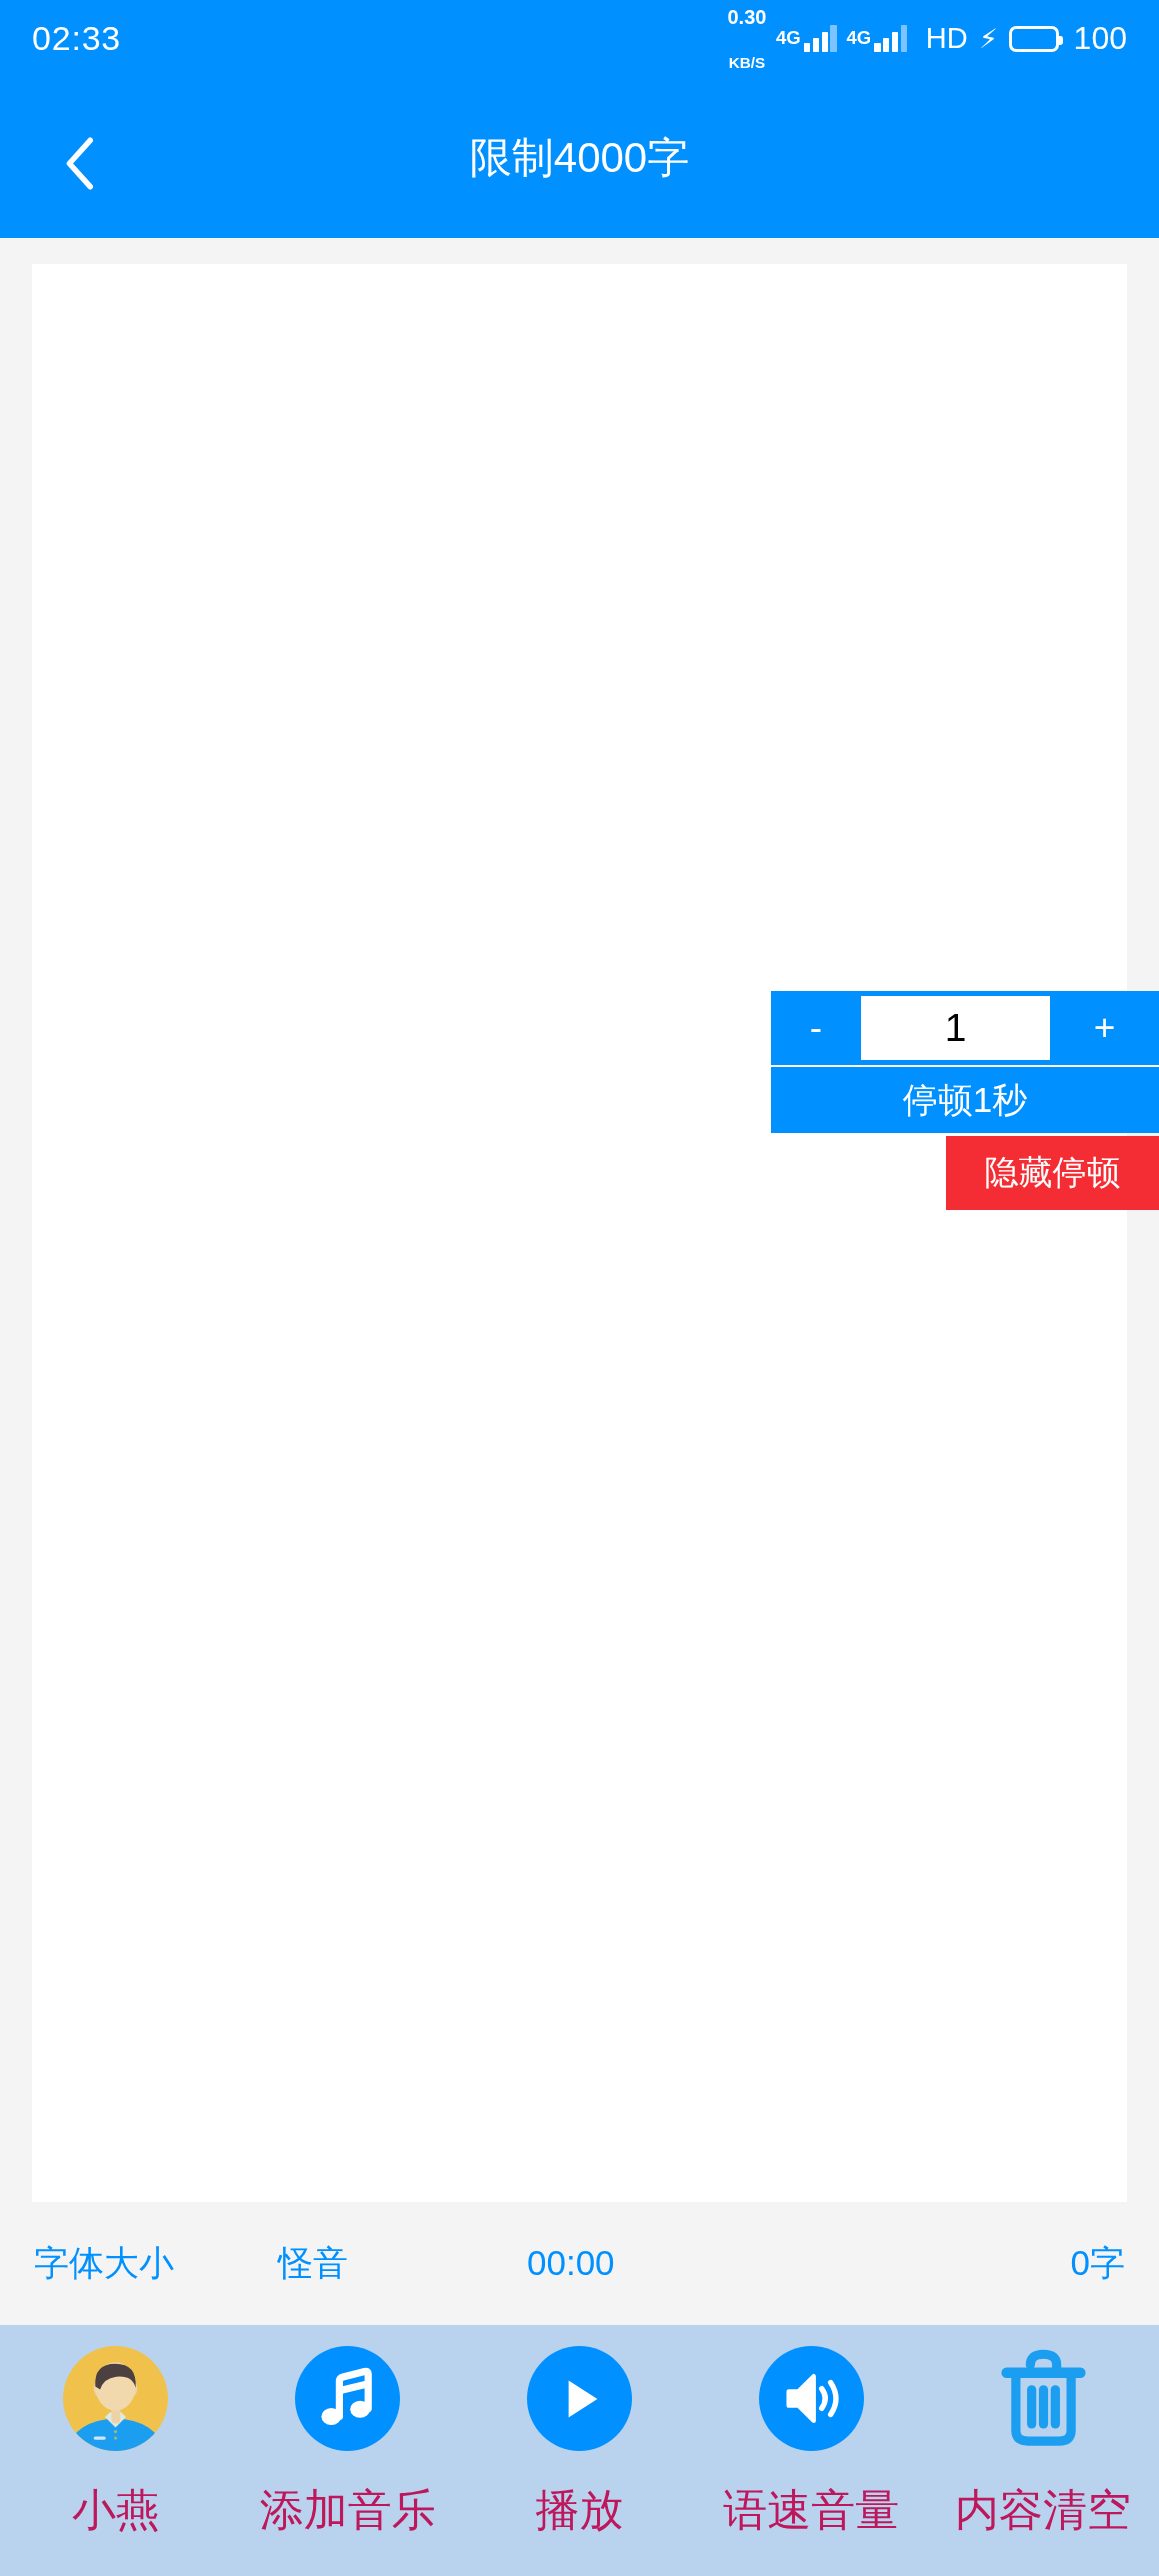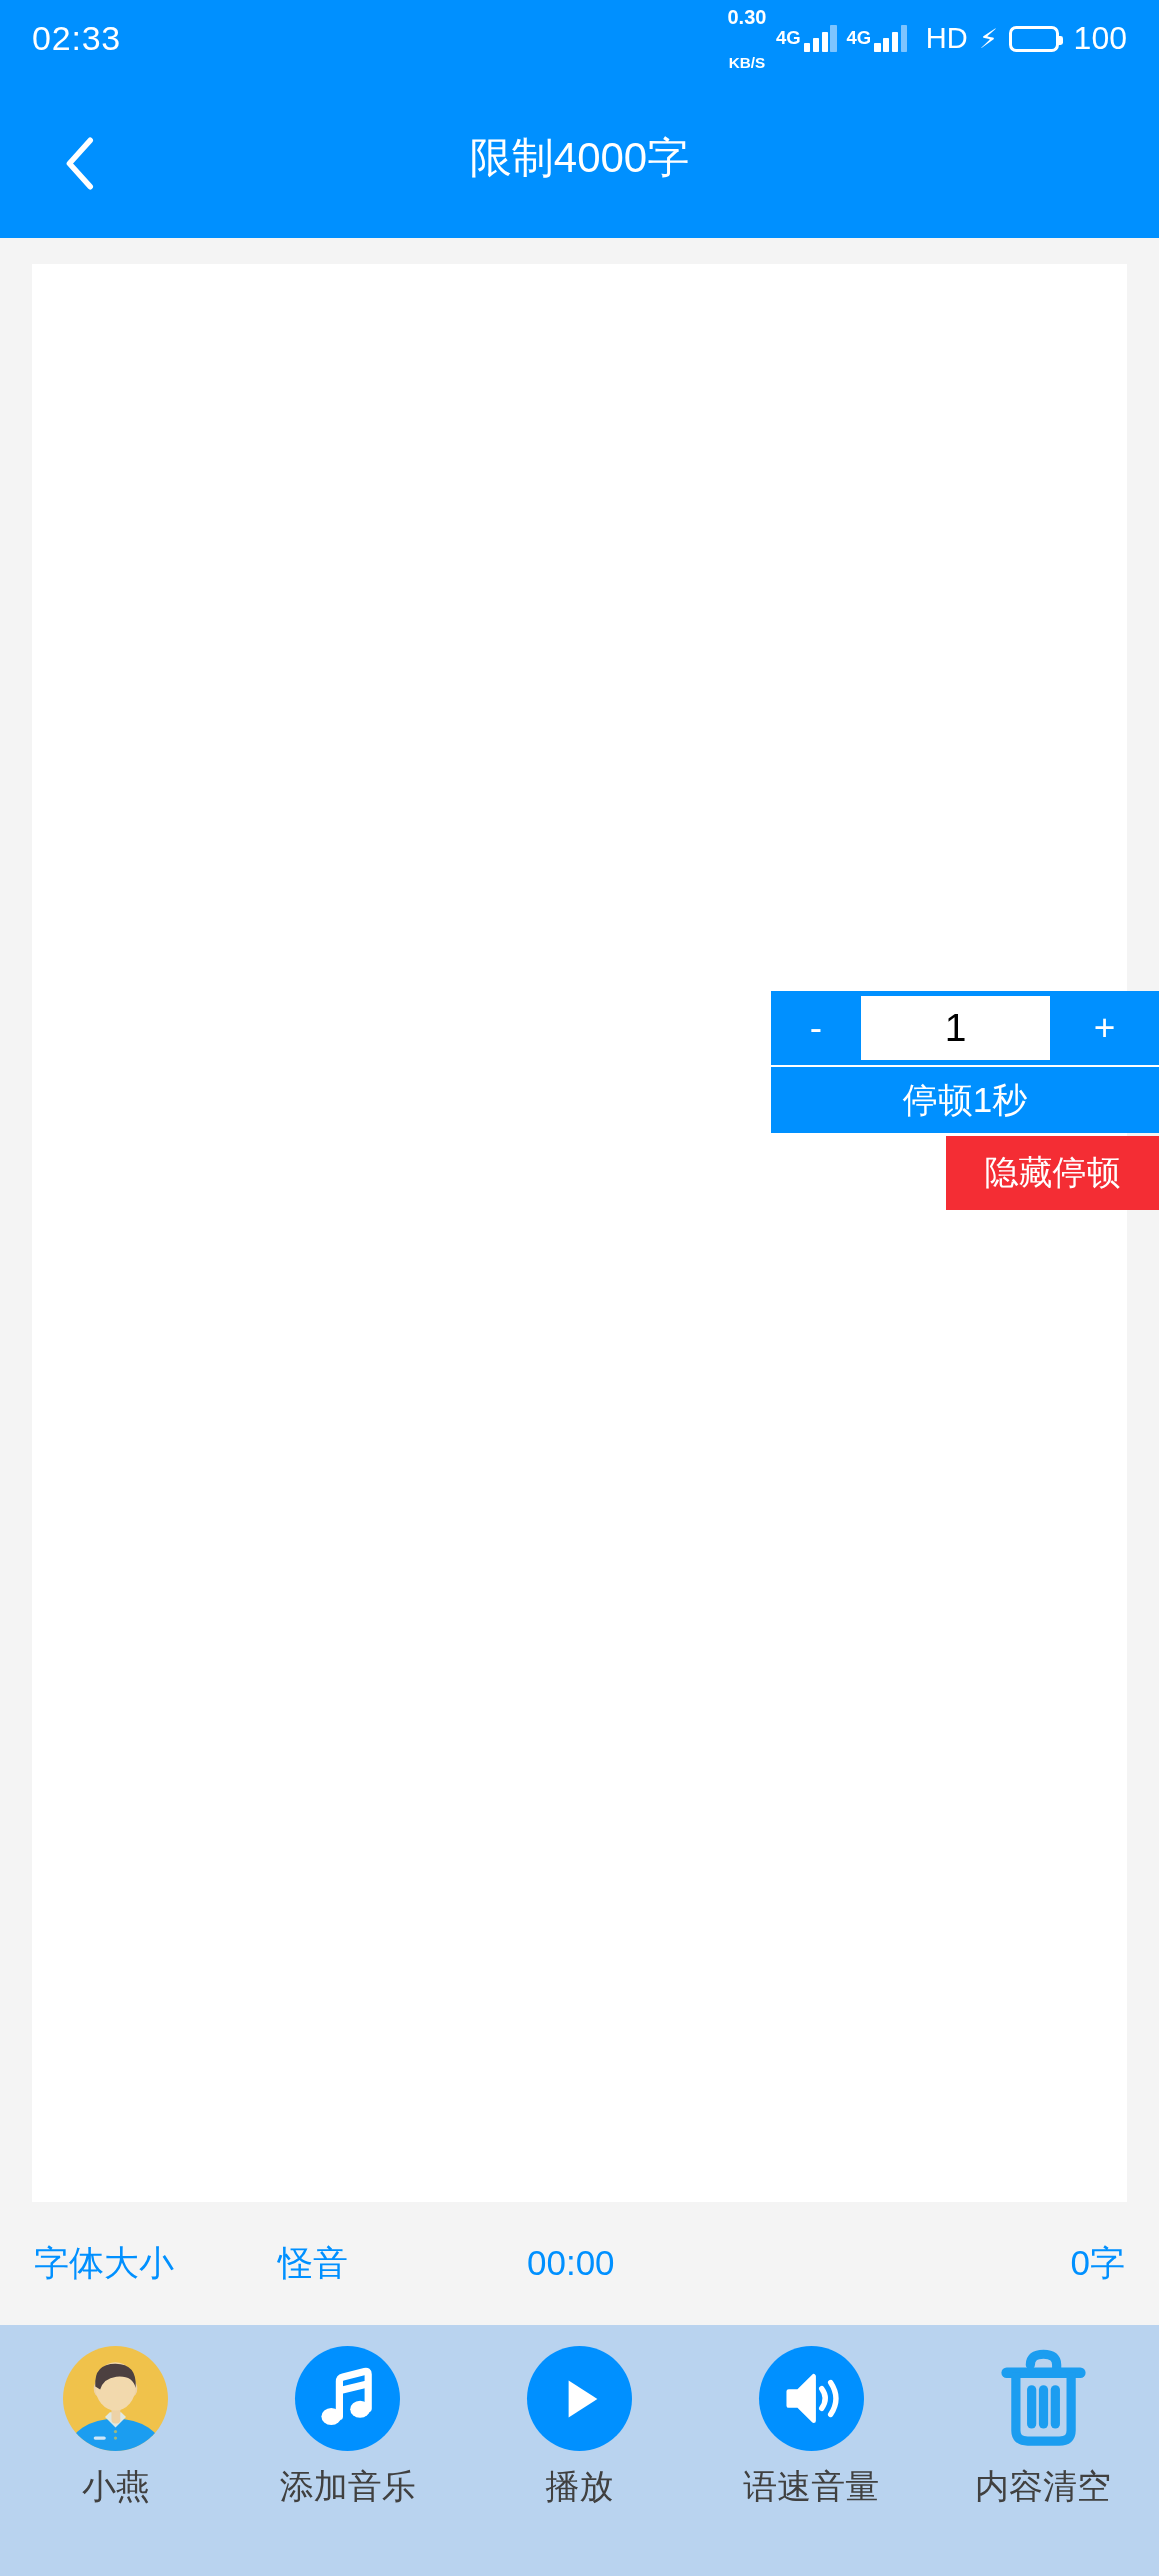--- a/index.html
+++ b/index.html
@@ -103,21 +103,21 @@
     position:absolute; left:0; top:2325px; width:1159px; height:251px;
     background:#b9d3ef;
     display:flex; align-items:flex-start; justify-content:space-around;
     padding-top:21px;
   }
   .tb-item {
     width:225px; display:flex; flex-direction:column; align-items:center;
     cursor:pointer;
   }
   .tb-icon { width:105px; height:105px; display:flex; align-items:center; justify-content:center; }
-  .tb-label { margin-top:13px; font-size:34px; color:#404040; }
+  .tb-label { margin-top:30px; font-size:44px; color:#be185d; }
   .circ { width:105px; height:105px; border-radius:50%; background:#0090ff;
           display:flex; align-items:center; justify-content:center; }
 </style>
 </head>
 <body>
 
 <div class="screen">
 
   <div class="statusbar">
     <div class="status-clock">02:33</div>

